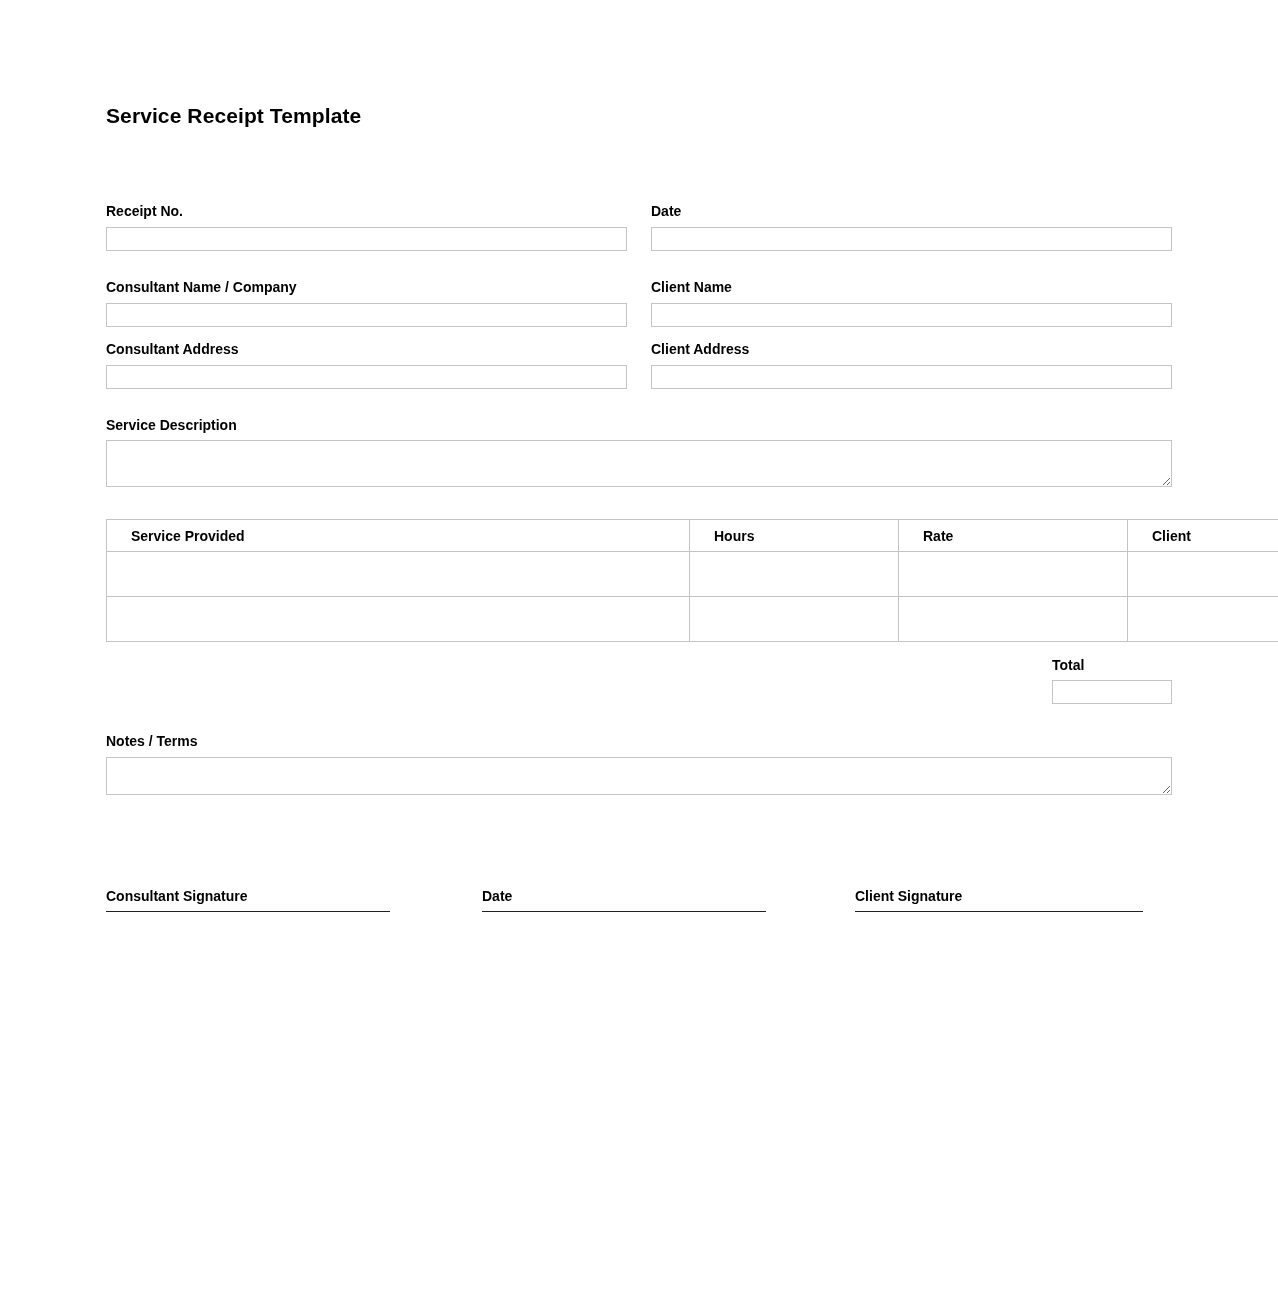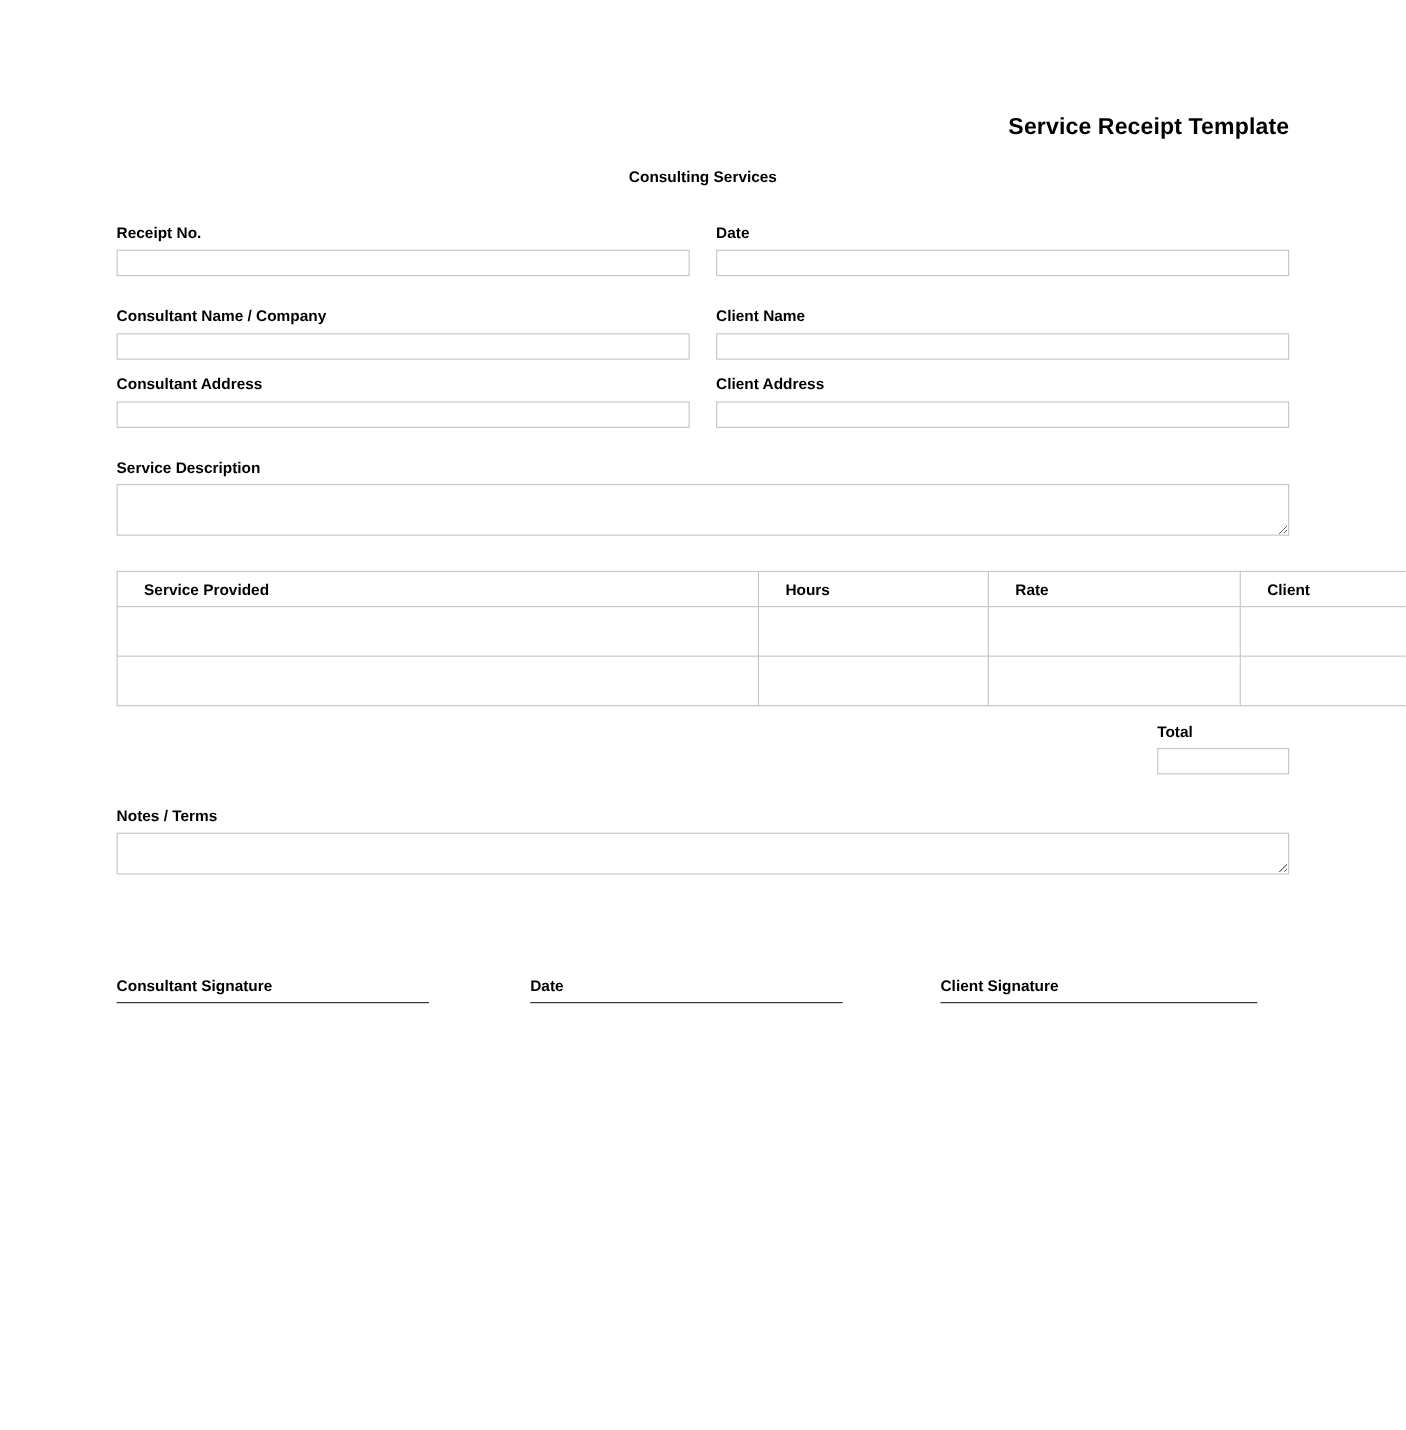--- a/index.html
+++ b/index.html
@@ -23,21 +23,21 @@
     width: 1278px;
     height: 1300px;
   }
 
   
   .doc-title {
     position: absolute;
     left: 106px;
     top: 104px;
     width: 1066px;
-    text-align: right;
+    text-align: left;
     font-size: 21px;
     font-weight: bold;
     letter-spacing: 0.1px;
   }
   .doc-subtitle {
     position: absolute;
     left: 106px;
     top: 152px;
     width: 1066px;
     text-align: center;
@@ -153,21 +153,20 @@
   .sig-1-line { left: 106px; width: 284px; }
   .sig-2-line { left: 482px; width: 284px; }
   .sig-3-line { left: 855px; width: 288px; }
 </style>
 </head>
 <body>
 
 <div class="page">
 
   <div class="doc-title">Service Receipt Template</div>
-  <div class="doc-subtitle">Consulting Services</div>
 
   <div class="field-label col-left row1-label">Receipt No.</div>
   <input class="field-box input-left row1-input" type="text" placeholder="" style="">
 
   <div class="field-label col-right row1-label">Date</div>
   <input class="field-box input-right row1-input" type="text" placeholder="" style="">
 
   <div class="field-label col-left row2-label">Consultant Name / Company</div>
   <input class="field-box input-left row2-input" type="text" placeholder="" style="">
 

